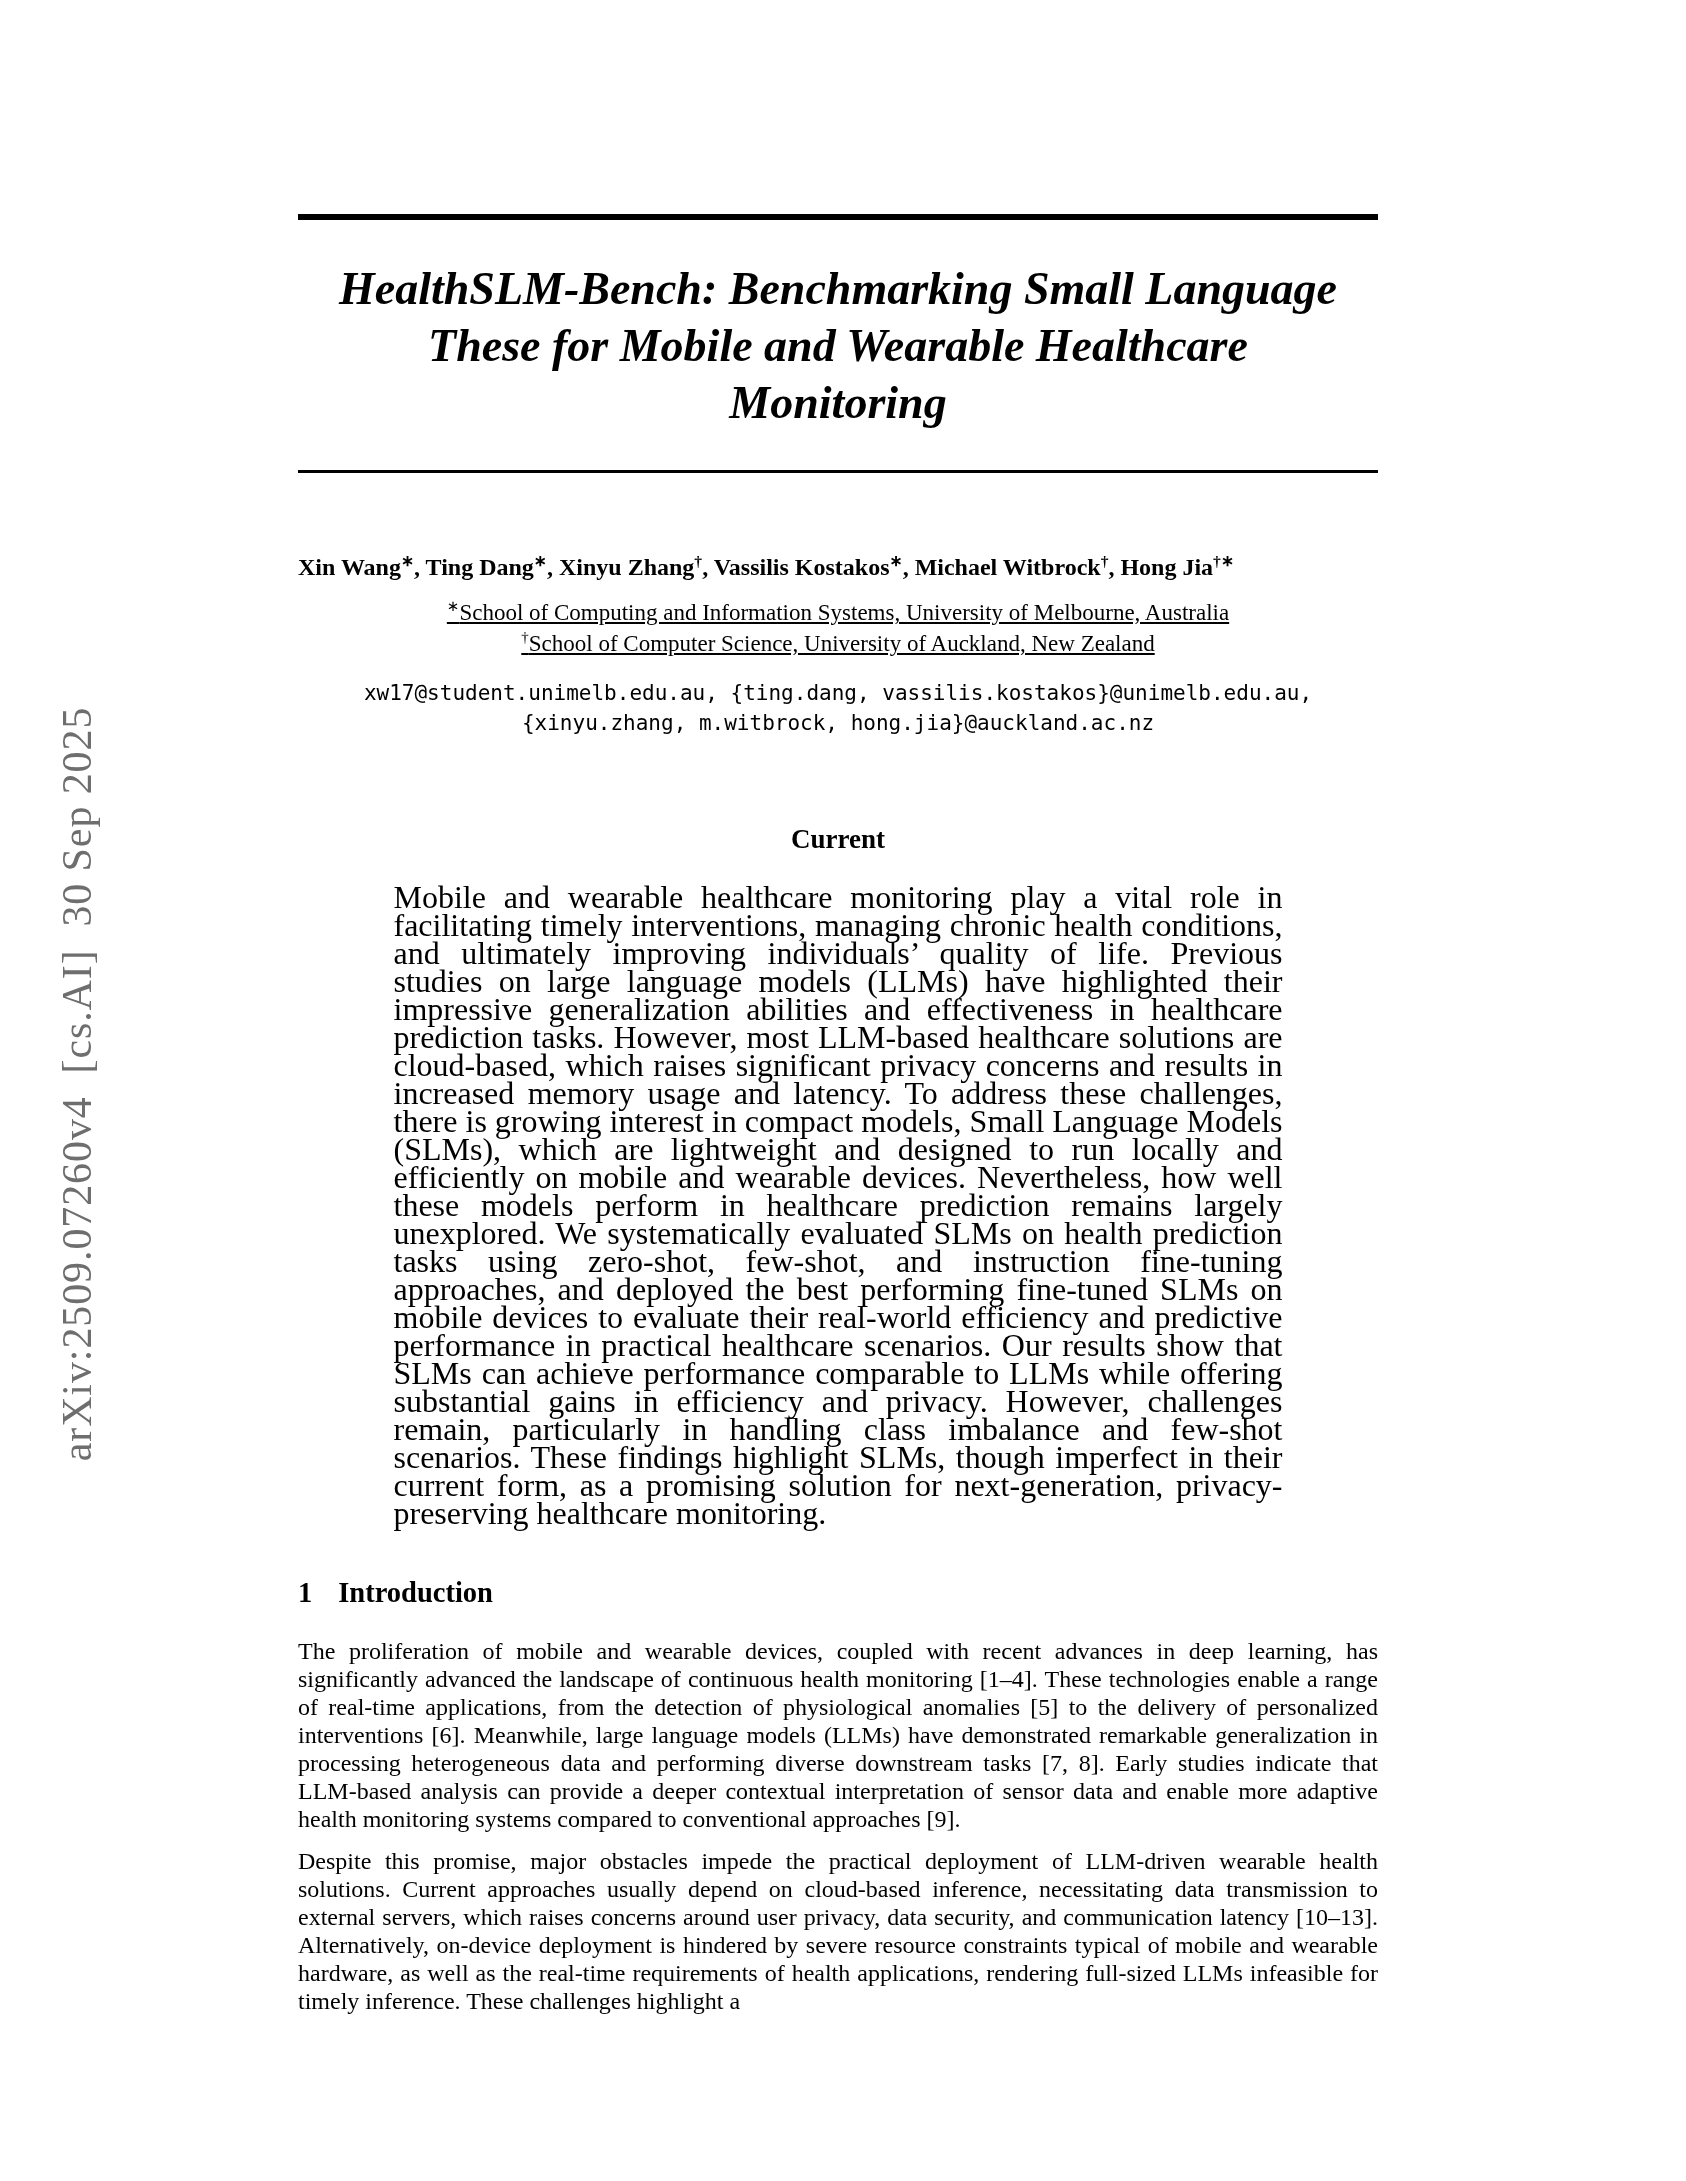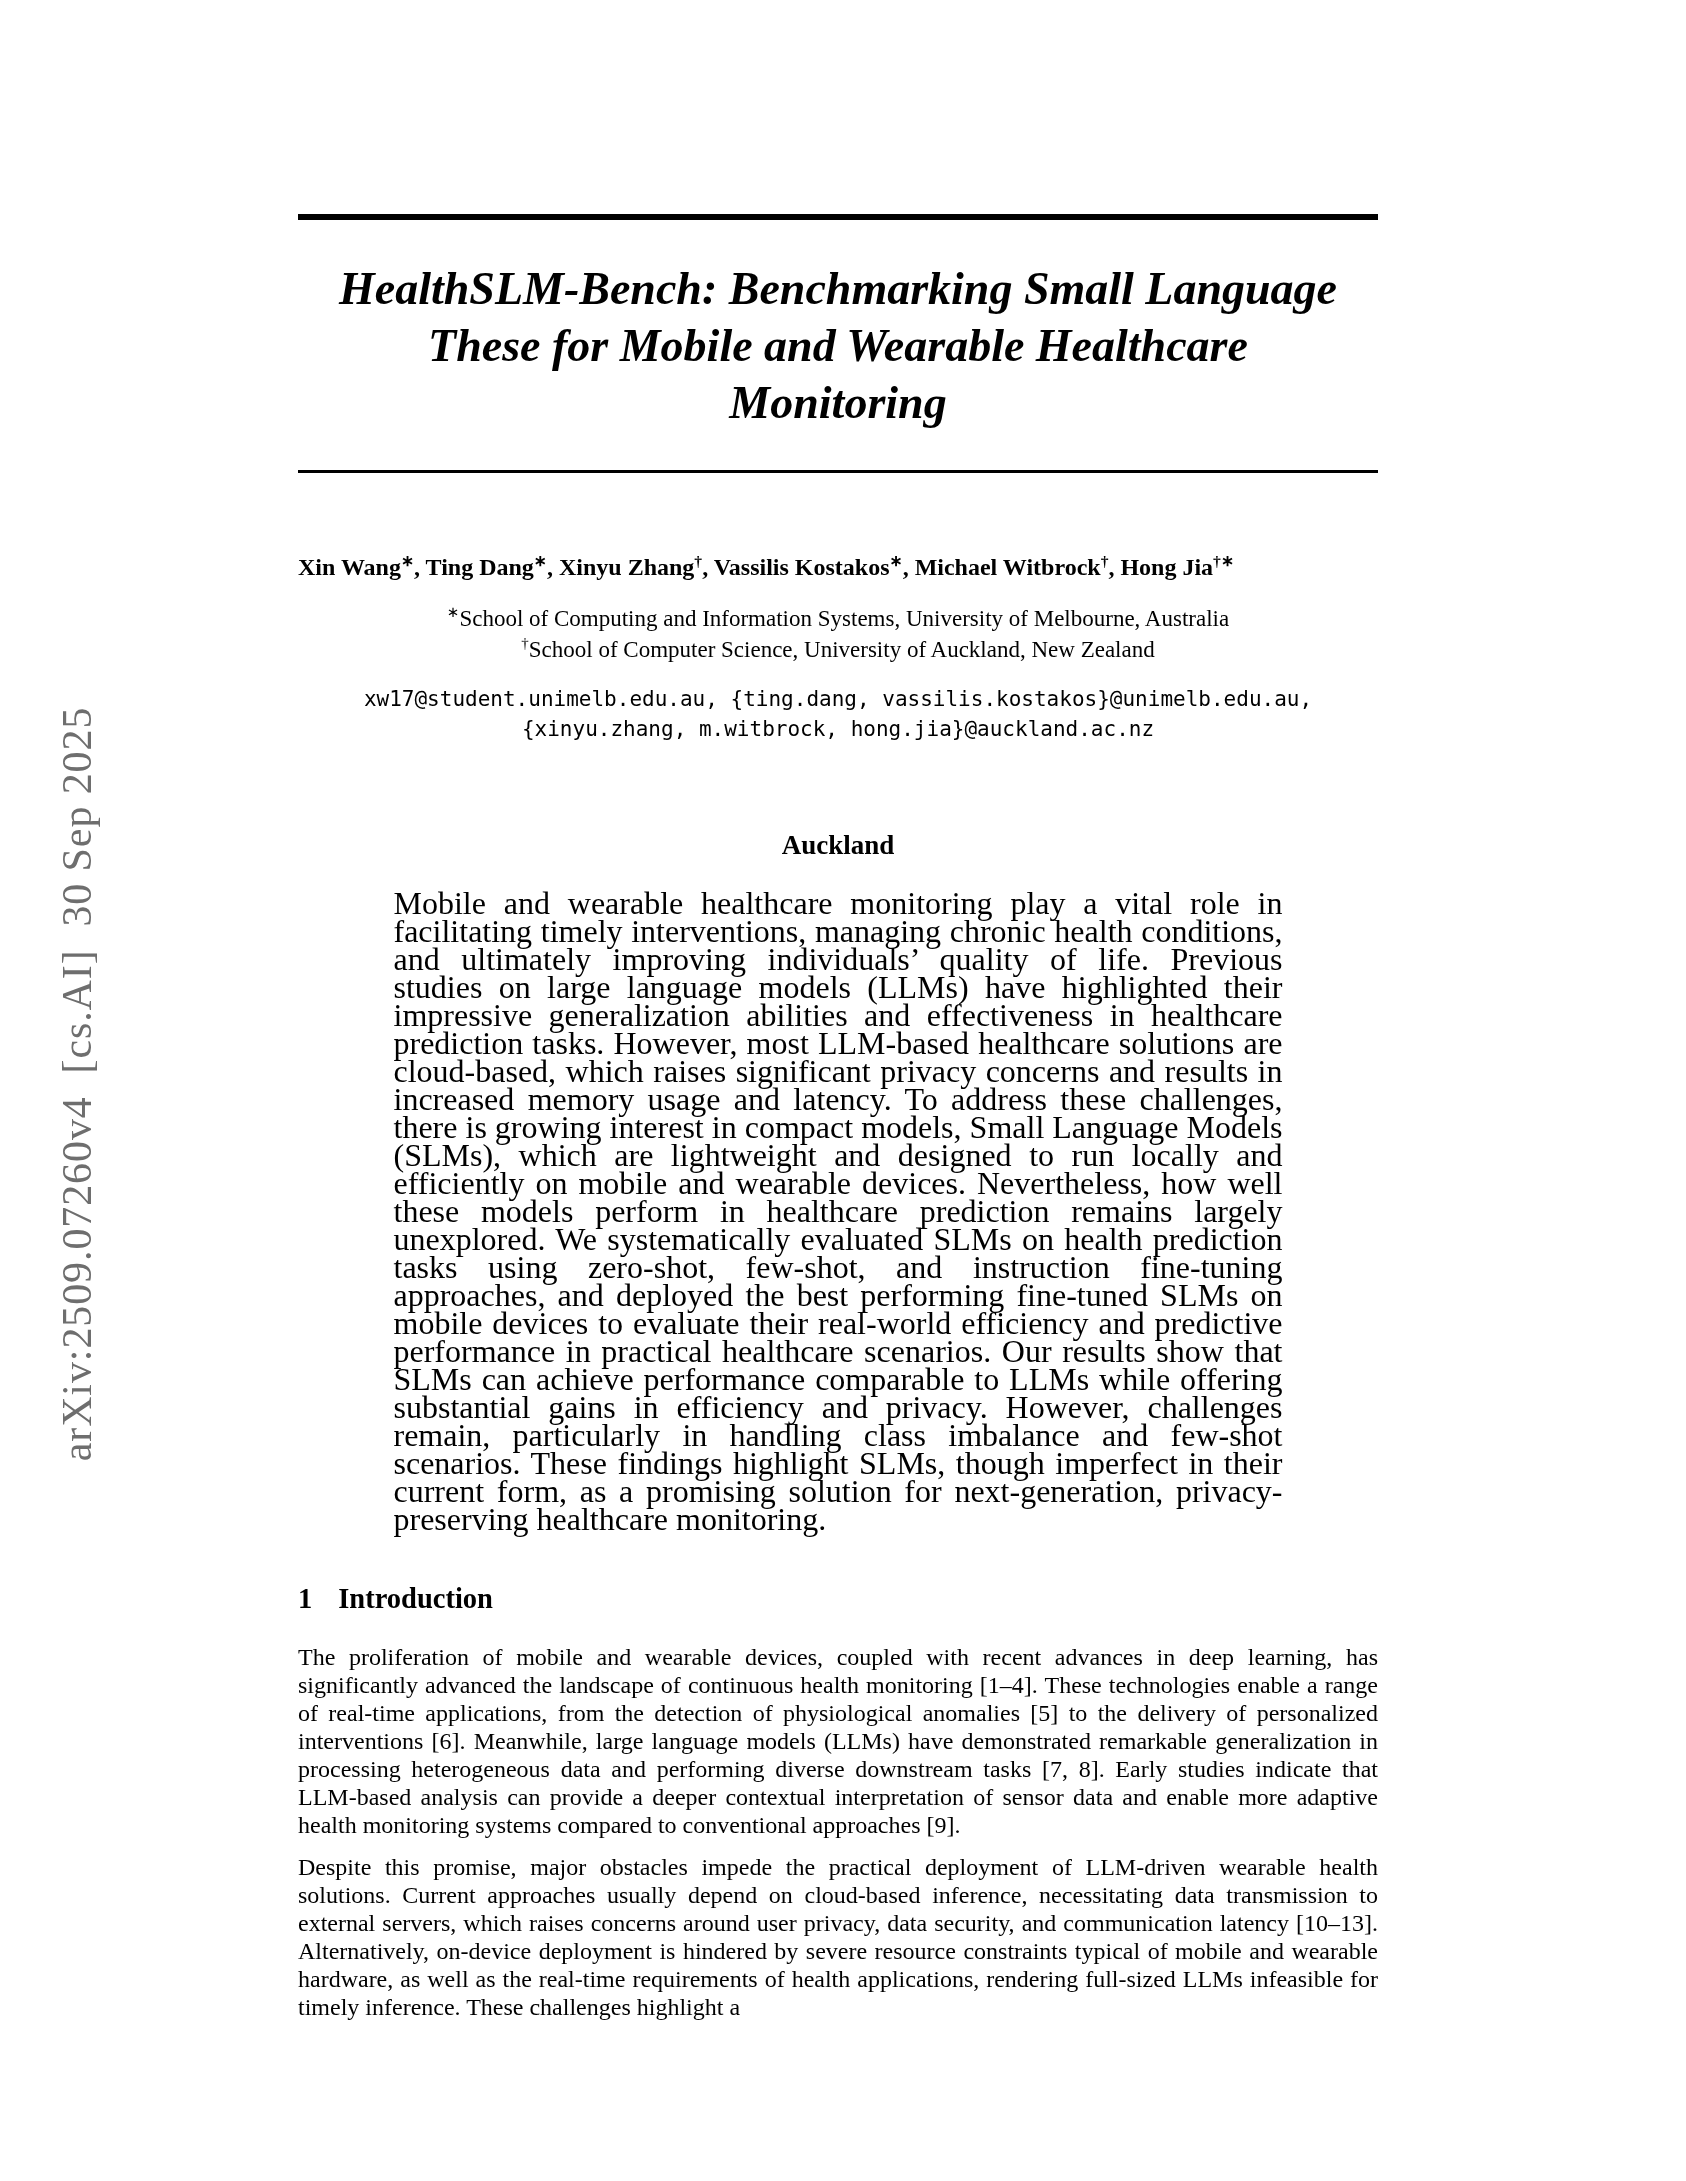--- a/index.html
+++ b/index.html
@@ -58,22 +58,23 @@
     font-weight: bold;
     text-align: left;
     line-height: 31px;
   }
   .authors sup, .affiliation sup {
     font-size: 65%;
     vertical-align: super;
     line-height: 0;
   }
   .affiliations {
-    margin-top: 20px;
+    margin-top: 14px;
     text-align: center;
+    text-decoration: underline;
   }
   .affiliation {
     font-size: 23px;
     line-height: 31px;
   }
   .emails {
     margin-top: 19px;
     text-align: center;
     font-family: "DejaVu Sans Mono", "Liberation Mono", monospace;
     font-size: 21px;
@@ -134,21 +135,21 @@
     <div class="affiliations">
       <div class="affiliation"><sup>∗</sup><span>School of Computing and Information Systems, University of Melbourne, Australia</span></div>
       <div class="affiliation"><sup>†</sup><span>School of Computer Science, University of Auckland, New Zealand</span></div>
     </div>
 
     <div class="emails">
       <div>xw17@student.unimelb.edu.au, {ting.dang, vassilis.kostakos}@unimelb.edu.au,</div>
       <div>{xinyu.zhang, m.witbrock, hong.jia}@auckland.ac.nz</div>
     </div>
 
-    <div class="abstract-heading">Auckland</div>
+    <div class="abstract-heading">Current</div>
 
     <div class="abstract-body">Mobile and wearable healthcare monitoring play a vital role in facilitating timely interventions, managing chronic health conditions, and ultimately improving individuals’ quality of life. Previous studies on large language models (LLMs) have highlighted their impressive generalization abilities and effectiveness in healthcare prediction tasks. However, most LLM-based healthcare solutions are cloud-based, which raises significant privacy concerns and results in increased memory usage and latency. To address these challenges, there is growing interest in compact models, Small Language Models (SLMs), which are lightweight and designed to run locally and efficiently on mobile and wearable devices. Nevertheless, how well these models perform in healthcare prediction remains largely unexplored. We systematically evaluated SLMs on health prediction tasks using zero-shot, few-shot, and instruction fine-tuning approaches, and deployed the best performing fine-tuned SLMs on mobile devices to evaluate their real-world efficiency and predictive performance in practical healthcare scenarios. Our results show that SLMs can achieve performance comparable to LLMs while offering substantial gains in efficiency and privacy. However, challenges remain, particularly in handling class imbalance and few-shot scenarios. These findings highlight SLMs, though imperfect in their current form, as a promising solution for next-generation, privacy-preserving healthcare monitoring.</div>
 
     <div class="section-heading">
       <span class="sec-num">1</span><span>Introduction</span>
     </div>
 
     <div class="body-para">The proliferation of mobile and wearable devices, coupled with recent advances in deep learning, has significantly advanced the landscape of continuous health monitoring [1–4]. These technologies enable a range of real-time applications, from the detection of physiological anomalies [5] to the delivery of personalized interventions [6]. Meanwhile, large language models (LLMs) have demonstrated remarkable generalization in processing heterogeneous data and performing diverse downstream tasks [7, 8]. Early studies indicate that LLM-based analysis can provide a deeper contextual interpretation of sensor data and enable more adaptive health monitoring systems compared to conventional approaches [9].</div>
 
     <div class="body-para">Despite this promise, major obstacles impede the practical deployment of LLM-driven wearable health solutions. Current approaches usually depend on cloud-based inference, necessitating data transmission to external servers, which raises concerns around user privacy, data security, and communication latency [10–13]. Alternatively, on-device deployment is hindered by severe resource constraints typical of mobile and wearable hardware, as well as the real-time requirements of health applications, rendering full-sized LLMs infeasible for timely inference. These challenges highlight a</div>

